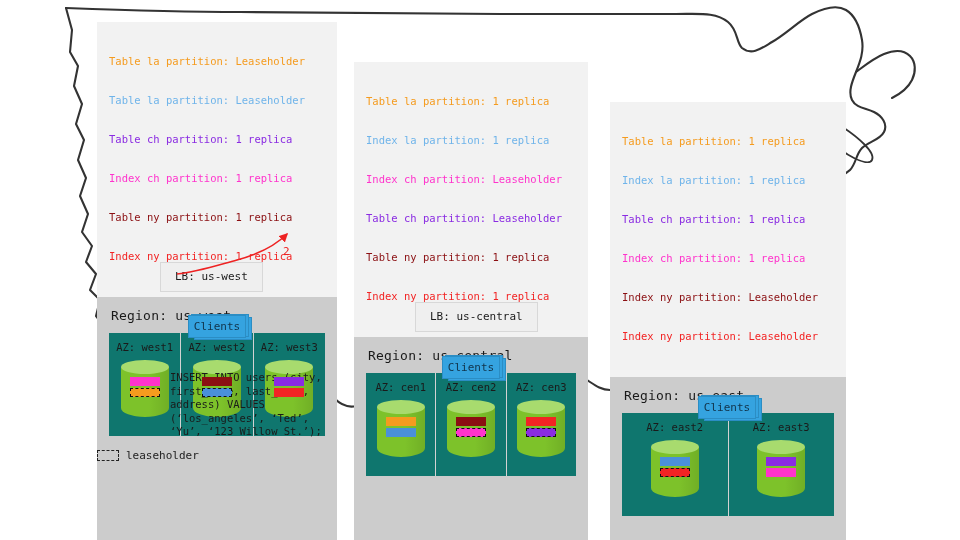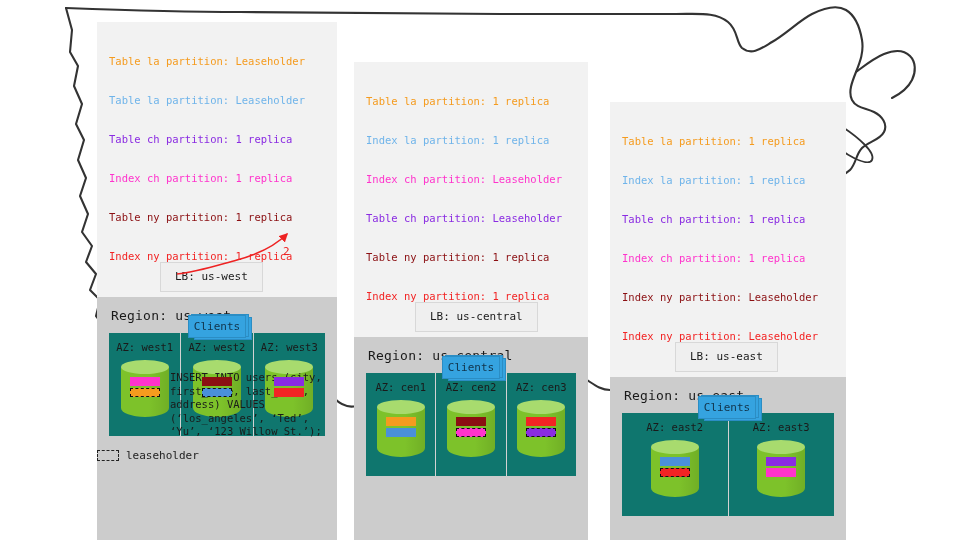--- a/index.html
+++ b/index.html
@@ -326,21 +326,20 @@
             <div class="top"></div>
             <div class="bars">
               <div class="bar" style="background:#8a2be2"></div>
               <div class="bar" style="background:#ff33cc"></div>
             </div>
           </div>
         </div>
       </div>
     </div>
   </div>
-  <div class="lb" style="left:675px;top:342px;">LB: us-east</div>
   <div class="clients" style="left:698px;top:392px;">
     <div class="sheet s3"></div>
     <div class="sheet s2"></div>
     <div class="sheet s1">
         <span>Clients</span>
       </div>
   </div>
 
   <div class="sqlnote" style="left:170px;top:371px;">INSERT INTO users (city,
 first_name, last_name,

